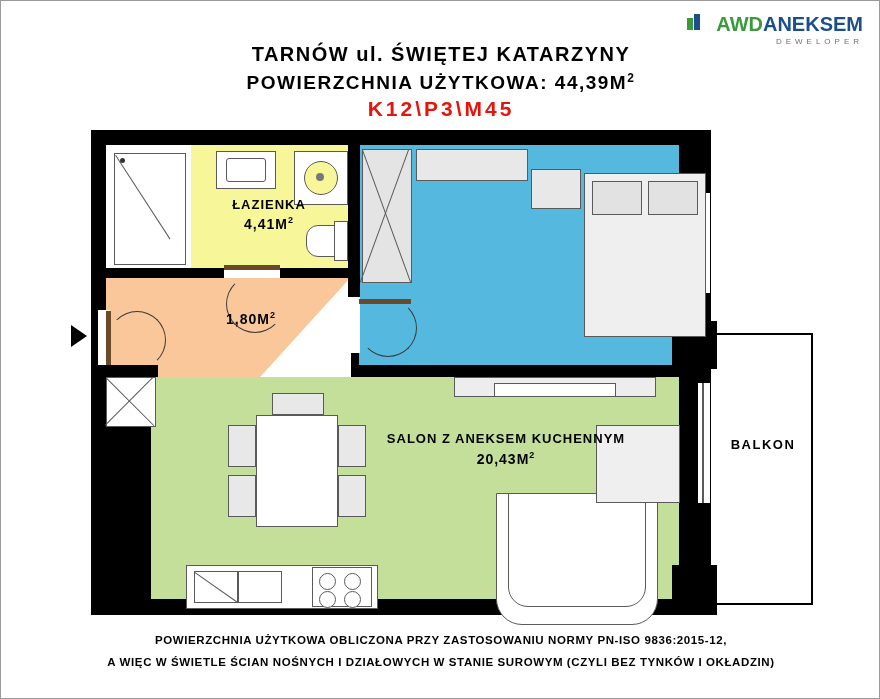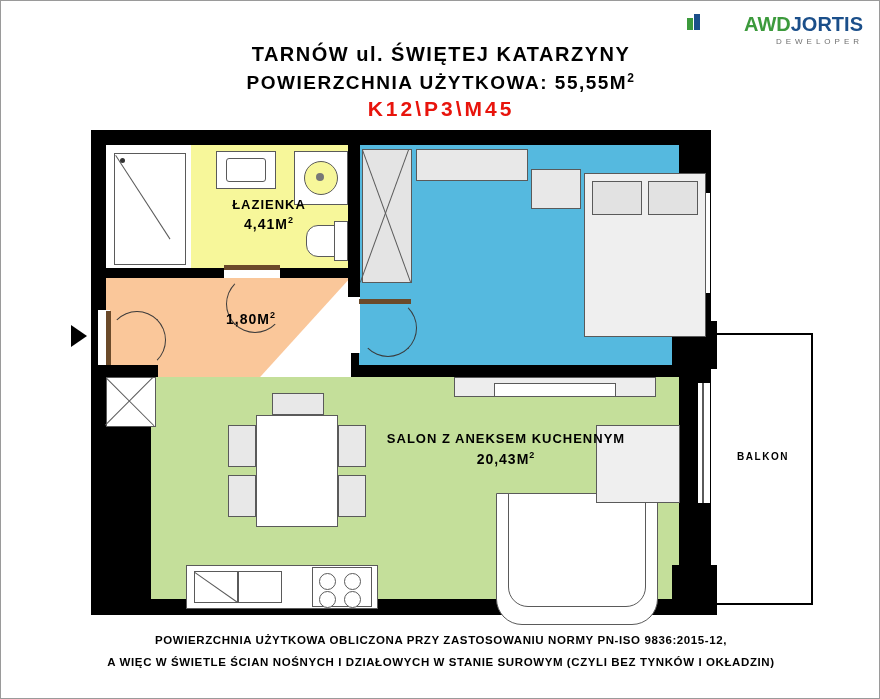--- a/index.html
+++ b/index.html
@@ -79,32 +79,32 @@
   .footer div{font-size:11.5px;font-weight:bold;letter-spacing:0.6px;line-height:22px;}
 </style>
 </head>
 <body>
 
 <div class="page">
 
   <div class="header">
     <div class="title2">TARNÓW ul. ŚWIĘTEJ KATARZYNY</div>
     <div class="title3">
-      <span>POWIERZCHNIA UŻYTKOWA: 55,55M</span><sup>2</sup>
+      <span>POWIERZCHNIA UŻYTKOWA: 44,39M</span><sup>2</sup>
     </div>
     <div class="code">K12\P3\M45</div>
 
     <div class="logo">
       <div style="position:relative;text-align:right;">
         <div class="logo-main">
           <span class="logo-mark">
             <span class="l1"></span>
               <span class="l2"></span>
           </span>
-          <span class="g">AWD</span><span class="b">JORTIS</span>
+          <span class="g">AWD</span><span class="b">ANEKSEM</span>
         </div>
         <div class="logo-sub">DEWELOPER</div>
       </div>
     </div>
   </div>
 
   <div class="plan">
 
     <div class="wall" style="left:15px;top:5px;width:620px;height:485px;"></div>
 
@@ -212,21 +212,21 @@
       <div class="nm">SALON Z ANEKSEM KUCHENNYM</div>
       <div class="ar"><span>20,43</span><span>M</span><sup>2</sup></div>
     </div>
 
     <div class="label" style="left:118px;top:72px;width:150px;">
       <div class="nm">ŁAZIENKA</div>
       <div class="ar"><span>4,41</span><span>M</span><sup>2</sup></div>
     </div>
 
     <div class="label" style="left:638px;top:312px;width:98px;">
-      <div class="nm" style="font-size:10px;letter-spacing:1.5px;margin-top:14px;">BALKON</div>
+      <div class="nm" style="font-size:13px;letter-spacing:1.5px;">BALKON</div>
     </div>
 
   </div>
 
   <div class="footer">
     <div>POWIERZCHNIA UŻYTKOWA OBLICZONA PRZY ZASTOSOWANIU NORMY PN-ISO 9836:2015-12,</div>
     <div>A WIĘC W ŚWIETLE ŚCIAN NOŚNYCH I DZIAŁOWYCH W STANIE SUROWYM (CZYLI BEZ TYNKÓW I OKŁADZIN)</div>
   </div>
 
 </div>

